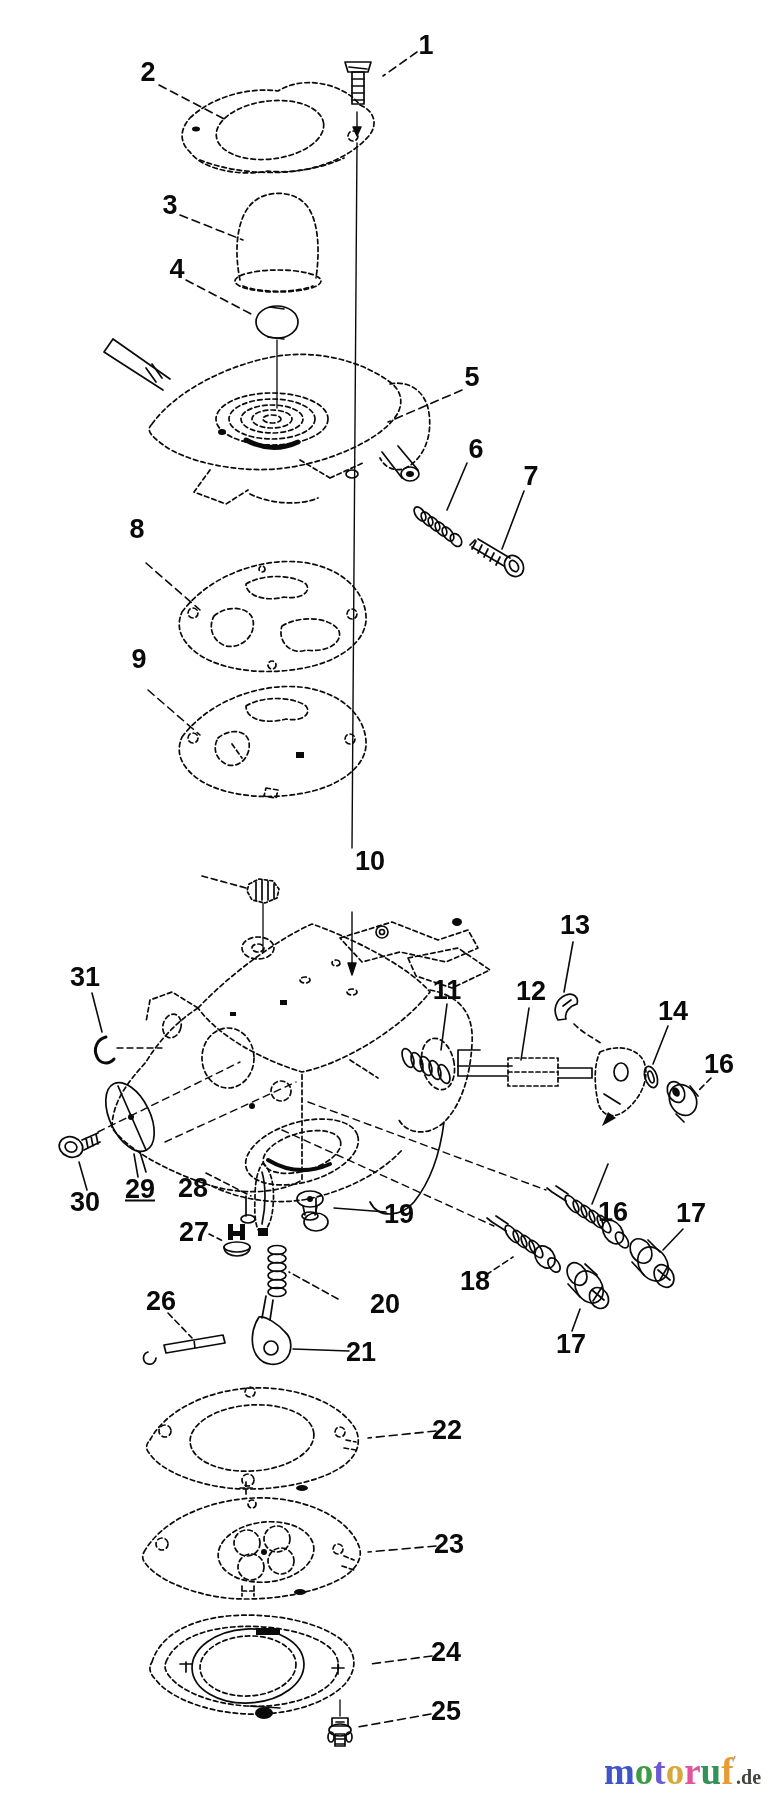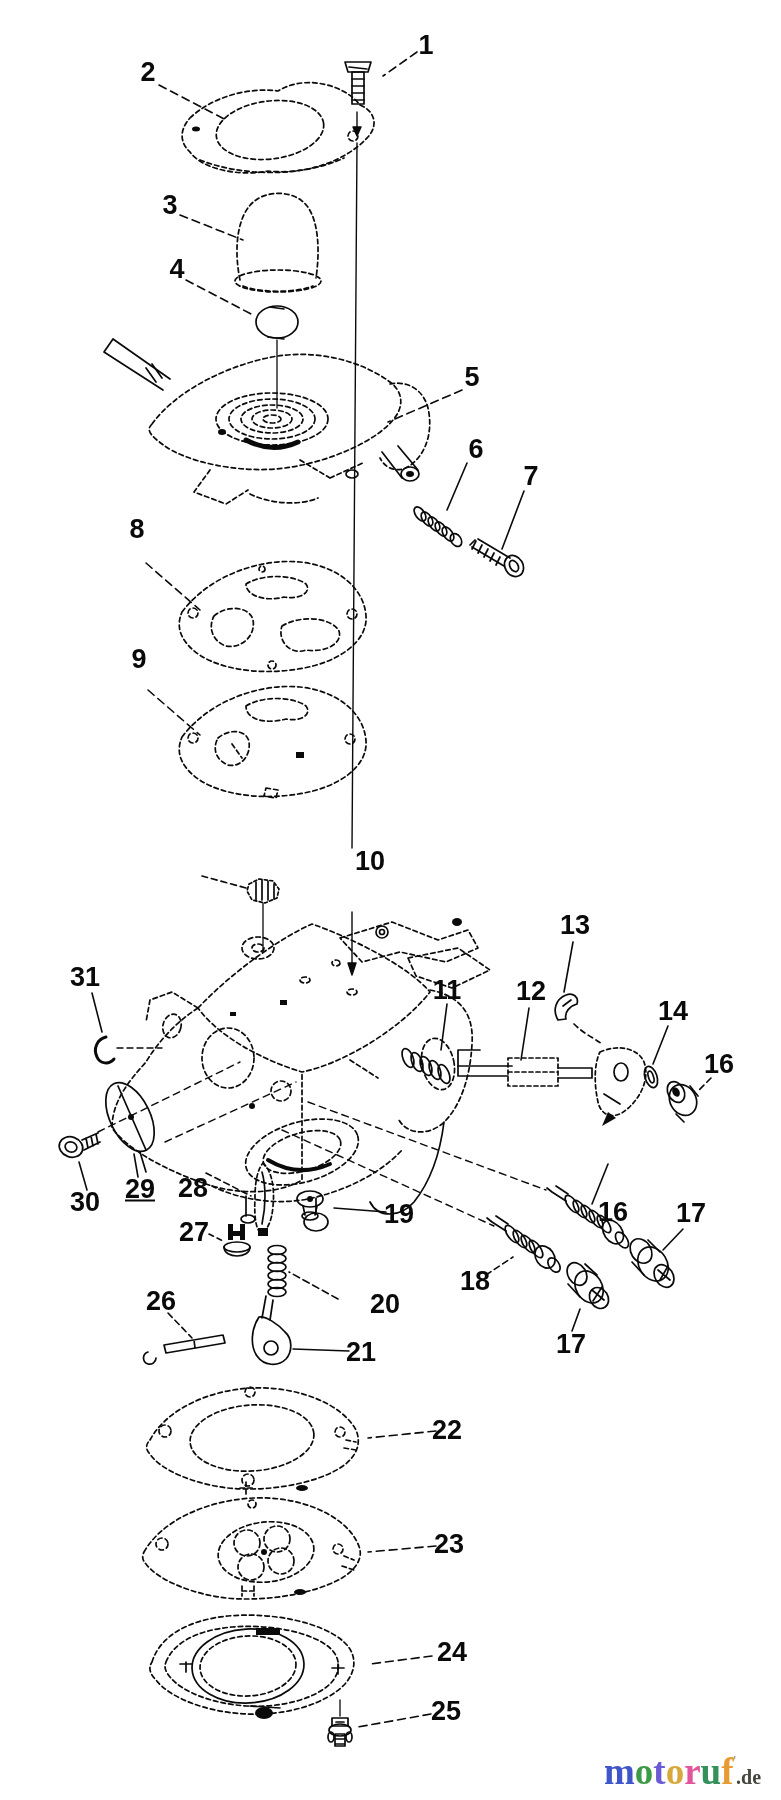--- a/index.html
+++ b/index.html
@@ -396,21 +396,21 @@
       <span class="callout" style="left: 719px; top: 1064px;">16</span>
       <span class="callout" style="left: 613px; top: 1212px;">16</span>
       <span class="callout" style="left: 691px; top: 1213px;">17</span>
       <span class="callout" style="left: 475px; top: 1281px;">18</span>
       <span class="callout" style="left: 571px; top: 1344px;">17</span>
       <span class="callout" style="left: 399px; top: 1214px;">19</span>
       <span class="callout" style="left: 347px; top: 1304px; margin-left: 38px;">20</span>
       <span class="callout" style="left: 361px; top: 1352px;">21</span>
       <span class="callout" style="left: 447px; top: 1430px;">22</span>
       <span class="callout" style="left: 449px; top: 1544px;">23</span>
-      <span class="callout" style="left: 446px; top: 1652px; margin-left: 6px;">24</span>
+      <span class="callout" style="left: 446px; top: 1652px;">24</span>
       <span class="callout" style="left: 446px; top: 1711px;">25</span>
       <span class="callout" style="left: 161px; top: 1301px;">26</span>
       <span class="callout" style="left: 194px; top: 1232px;">27</span>
       <span class="callout" style="left: 193px; top: 1188px;">28</span>
       <span class="callout" style="left: 140px; top: 1189px; text-decoration: underline;">29</span>
       <span class="callout" style="left: 85px; top: 1202px;">30</span>
       <span class="callout" style="left: 85px; top: 977px;">31</span>
     </div>
 
 <div class="watermark"><span id="wm-letters"><span class="wm-letter" style="color: rgb(63, 85, 201);">m</span><span class="wm-letter" style="color: rgb(61, 155, 69);">o</span><span class="wm-letter" style="color: rgb(107, 89, 214);">t</span><span class="wm-letter" style="color: rgb(216, 168, 60);">o</span><span class="wm-letter" style="color: rgb(226, 84, 155);">r</span><span class="wm-letter" style="color: rgb(53, 145, 90);">u</span><span class="wm-letter" style="color: rgb(232, 155, 51);">f</span></span><span class="wm-tick">'</span><span class="wm-suffix" style="color: rgb(69, 69, 62);">.de</span></div>

